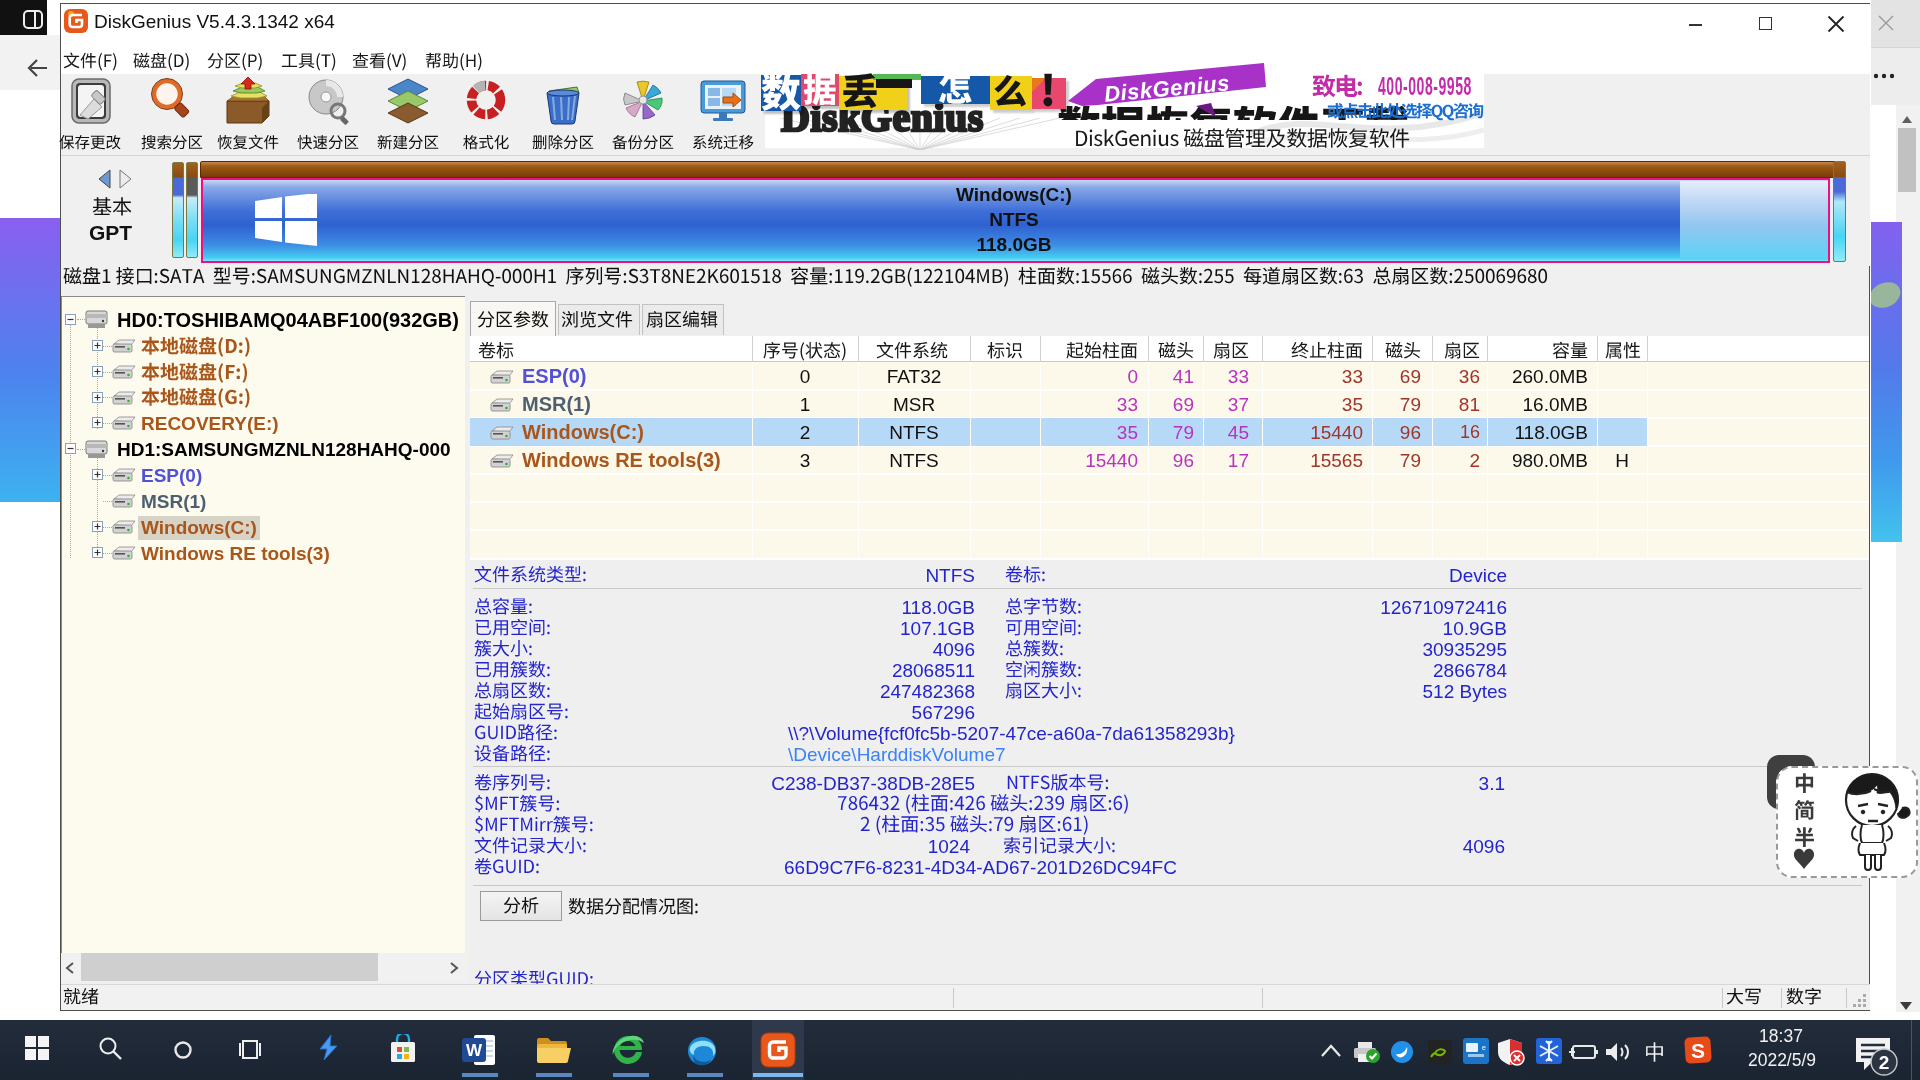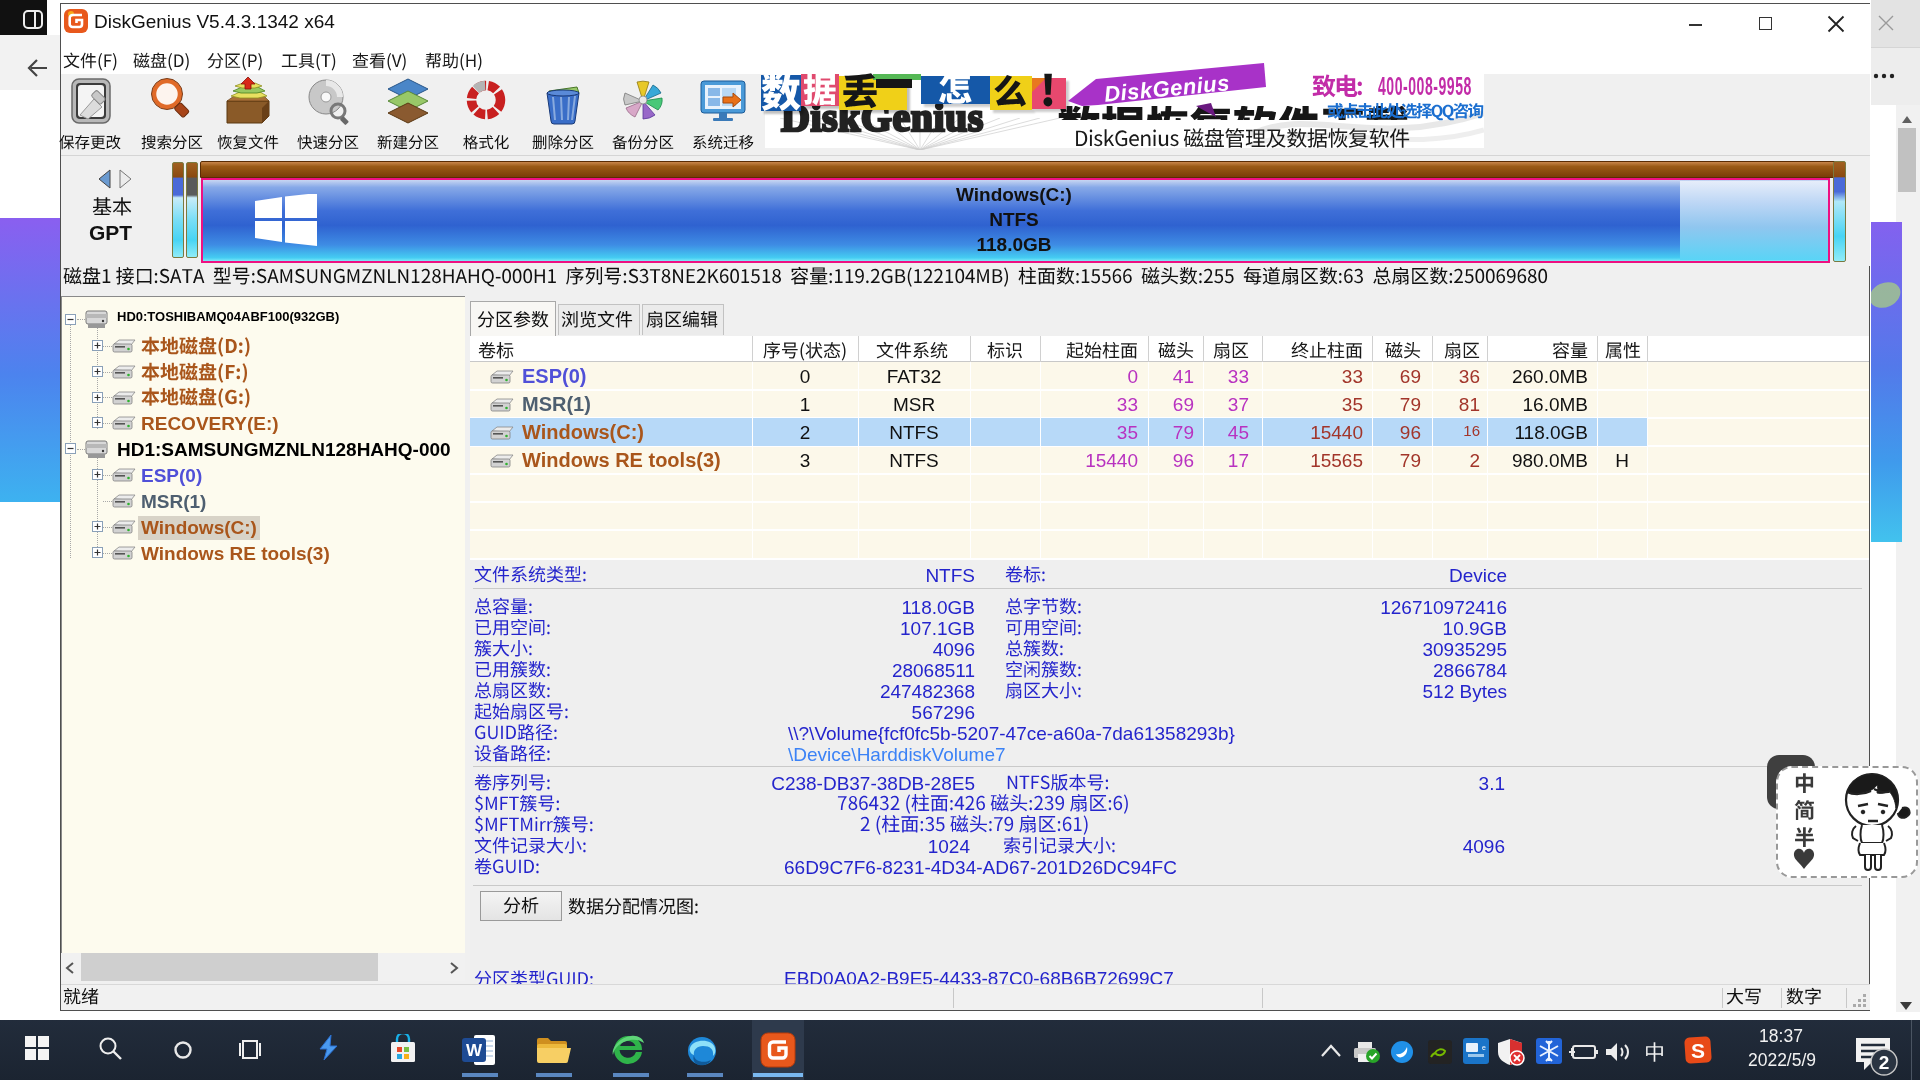--- a/index.html
+++ b/index.html
@@ -534,21 +534,21 @@
     <g stroke="#333" stroke-width="1.2">
       <path d="M2.5 5.5 h6"></path>
     </g>
   </svg>
 <svg style="position:absolute;left:85px;top:309px;" width="24" height="20" viewBox="0 0 24 20">
     <rect x="1" y="2" width="21" height="13" rx="2" fill="#d8d8d8" stroke="#787878"></rect>
     <rect x="1" y="5" width="21" height="4" fill="#b8b8b8"></rect>
     <rect x="3" y="15" width="17" height="4" fill="#989898"></rect>
     <circle cx="18" cy="12" r="1.2" fill="#3a3a3a"></circle>
   </svg>
-<div style="position:absolute;left:117px;top:310px;font-size:13px;color:#000;font-weight:bold;white-space:pre;line-height:1;">HD0:TOSHIBAMQ04ABF100(932GB)</div>
+<div style="position:absolute;left:117px;top:310px;font-size:20px;color:#000;font-weight:bold;white-space:pre;line-height:1;">HD0:TOSHIBAMQ04ABF100(932GB)</div>
 <svg style="position:absolute;left:92px;top:340px;" width="12" height="12" viewBox="0 0 12 12">
     <rect x=".5" y=".5" width="10" height="10" fill="#fff" stroke="#8aa0b8"></rect>
     <g stroke="#333" stroke-width="1.2">
       <path d="M2.5 5.5 h6 M5.5 2.5 v6"></path>
     </g>
   </svg>
 <svg style="position:absolute;left:112px;top:339px;" width="26" height="15" viewBox="0 0 26 15">
     <path d="M2 5 L7 1 h16 l-4 5 z" fill="#ececec" stroke="#888" stroke-width=".8"></path>
     <rect x="1" y="5" width="19" height="8" rx="1.5" fill="#d2d2d2" stroke="#808080" stroke-width=".8"></rect>
     <rect x="3" y="7" width="10" height="1.6" fill="#555"></rect>
@@ -736,21 +736,21 @@
     <circle cx="16.5" cy="10" r="1.3" fill="#30b030"></circle>
   </svg>
 <div style="position:absolute;left:522px;top:422px;font-size:20px;color:#a9561b;font-weight:bold;white-space:pre;line-height:1;">Windows(C:)</div>
 <div style="position:absolute;left:805px;top:423px;width:300px;margin-left:-150px;font-size:19px;color:#111;font-weight:400;white-space:pre;line-height:1;text-align:center;">2</div>
 <div style="position:absolute;left:914px;top:423px;width:300px;margin-left:-150px;font-size:19px;color:#111;font-weight:400;white-space:pre;line-height:1;text-align:center;">NTFS</div>
 <div style="position:absolute;right:782px;top:423px;font-size:19px;color:#b832c0;font-weight:400;white-space:pre;line-height:1;text-align:right;">35</div>
 <div style="position:absolute;right:726px;top:423px;font-size:19px;color:#b832c0;font-weight:400;white-space:pre;line-height:1;text-align:right;">79</div>
 <div style="position:absolute;right:671px;top:423px;font-size:19px;color:#b832c0;font-weight:400;white-space:pre;line-height:1;text-align:right;">45</div>
 <div style="position:absolute;right:557px;top:423px;font-size:19px;color:#a2352a;font-weight:400;white-space:pre;line-height:1;text-align:right;">15440</div>
 <div style="position:absolute;right:499px;top:423px;font-size:19px;color:#a2352a;font-weight:400;white-space:pre;line-height:1;text-align:right;">96</div>
-<div style="position:absolute;right:440px;top:423px;font-size:15px;color:#a2352a;font-weight:400;white-space:pre;line-height:1;text-align:right;">16</div>
+<div style="position:absolute;right:440px;top:423px;font-size:18px;color:#a2352a;font-weight:400;white-space:pre;line-height:1;text-align:right;">16</div>
 <div style="position:absolute;right:332px;top:423px;font-size:19px;color:#111;font-weight:400;white-space:pre;line-height:1;text-align:right;">118.0GB</div>
 <svg style="position:absolute;left:490px;top:454px;" width="26" height="15" viewBox="0 0 26 15">
     <path d="M2 5 L7 1 h16 l-4 5 z" fill="#ececec" stroke="#888" stroke-width=".8"></path>
     <rect x="1" y="5" width="19" height="8" rx="1.5" fill="#d2d2d2" stroke="#808080" stroke-width=".8"></rect>
     <rect x="3" y="7" width="10" height="1.6" fill="#555"></rect>
     <circle cx="16.5" cy="10" r="1.3" fill="#30b030"></circle>
   </svg>
 <div style="position:absolute;left:522px;top:450px;font-size:20px;color:#a9561b;font-weight:bold;white-space:pre;line-height:1;">Windows RE tools(3)</div>
 <div style="position:absolute;left:805px;top:451px;width:300px;margin-left:-150px;font-size:19px;color:#111;font-weight:400;white-space:pre;line-height:1;text-align:center;">3</div>
 <div style="position:absolute;left:914px;top:451px;width:300px;margin-left:-150px;font-size:19px;color:#111;font-weight:400;white-space:pre;line-height:1;text-align:center;">NTFS</div>
@@ -794,21 +794,20 @@
         <use href="#j" x="100"></use>
         <use href="#eq" x="200"></use>
         <use href="#cl" x="300"></use>
         <use href="#bn" x="400"></use>
         <use href="#co" x="469"></use>
         <use href="#ey" x="541"></use>
         <use href="#h" x="570"></use>
         <use href="#ci" x="639"></use>
       </g>
     </svg>
-    <div style="position:absolute;left:311px;top:2px;font-size:19px;color:#2424cc;white-space:pre">EBD0A0A2-B9E5-4433-87C0-68B6B72699C7</div>
   </div>
 <div style="position:absolute;left:61px;top:984px;width:1809px;height:26px;background:#f1f1f1;border-top:1px solid #d8d8d8"></div>
 <div style="position:absolute;left:953px;top:988px;width:1px;height:20px;background:#c8c8c8"></div>
 <div style="position:absolute;left:1262px;top:988px;width:1px;height:20px;background:#c8c8c8"></div>
 <div style="position:absolute;left:1722px;top:988px;width:1px;height:20px;background:#c8c8c8"></div>
 <div style="position:absolute;left:1781px;top:988px;width:1px;height:20px;background:#c8c8c8"></div>
 <div style="position:absolute;left:1846px;top:988px;width:1px;height:20px;background:#c8c8c8"></div>
 <svg style="position:absolute;left:1853px;top:994px;" width="16" height="16" viewBox="0 0 16 16">
     <g fill="#aaa">
       <rect x="10" y="0" width="3" height="3"></rect>

